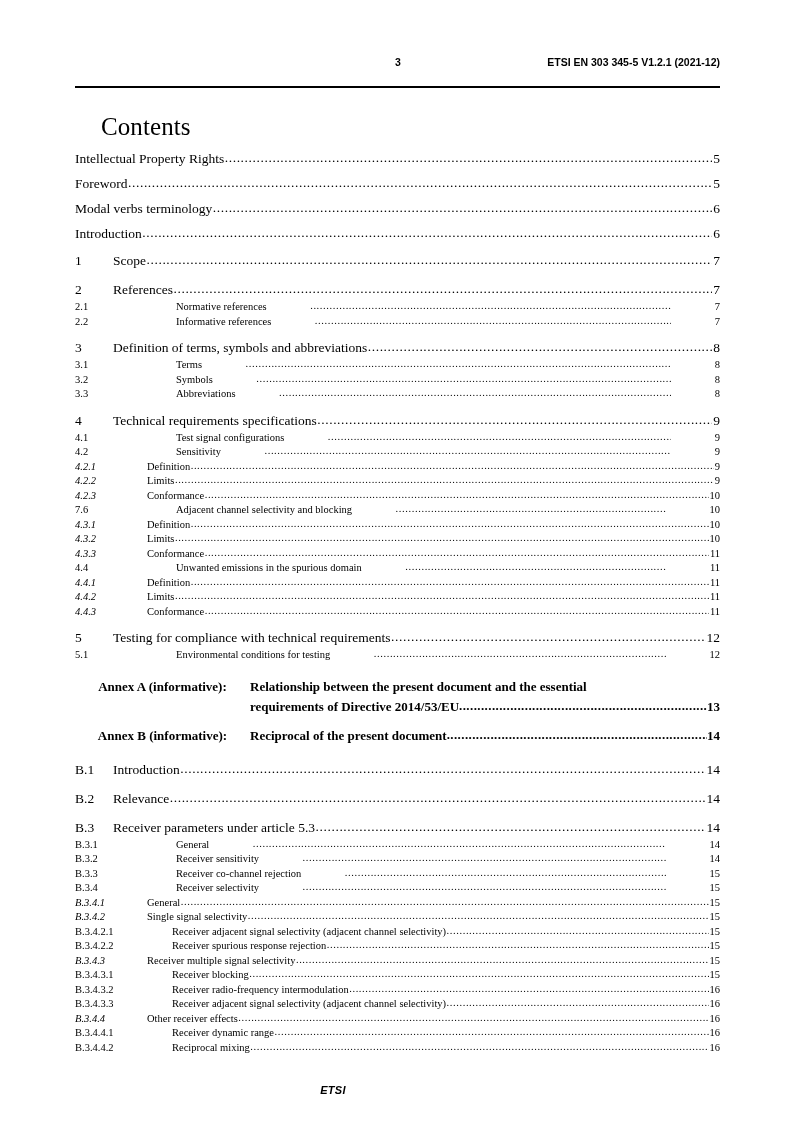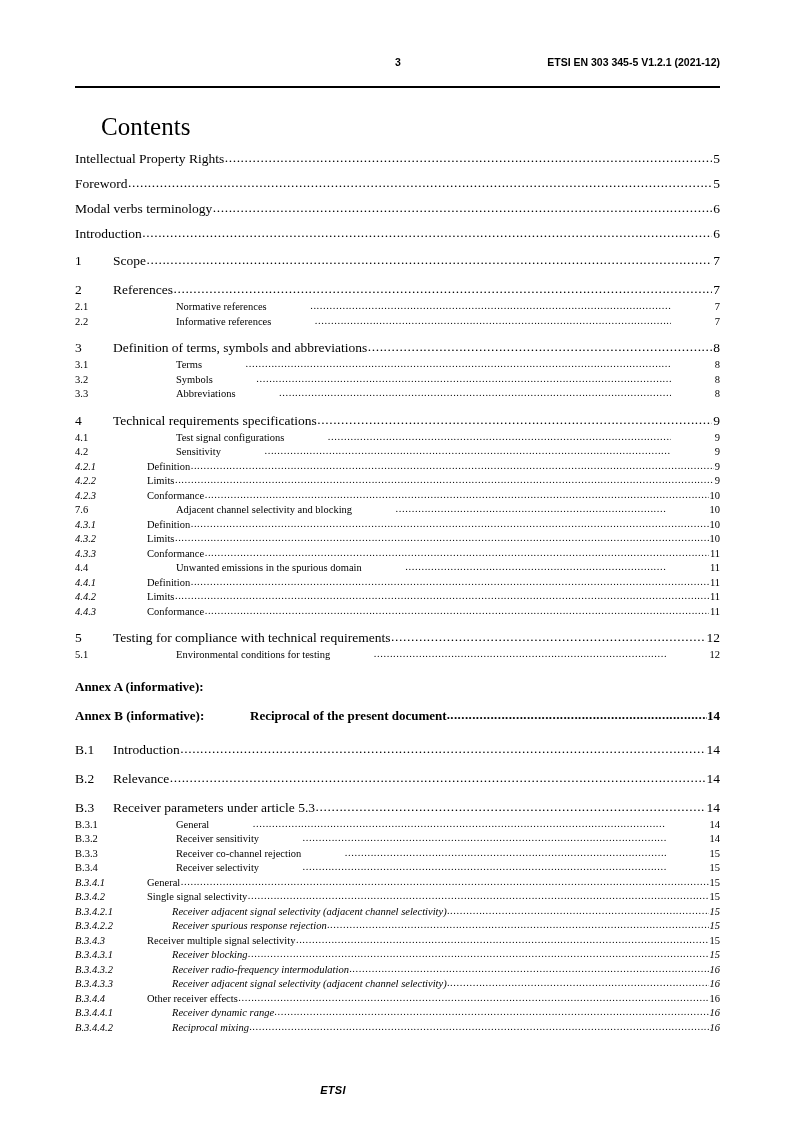--- a/index.html
+++ b/index.html
@@ -142,21 +142,20 @@
     line-height: 14.5px;
   }
   .lvl-3 .num { width: 72px; font-style: italic; }
   .lvl-3 .leader { position: relative; top: -1px; }
 
   
   .lvl-4 {
     font-size: 10.5px;
     height: 14.5px;
     line-height: 14.5px;
-    font-style: italic;
   }
   .lvl-4 .num { width: 97px; }
   .lvl-4 .leader { position: relative; top: -1px; }
 
   
   .gap-lg { height: 14px; }
   .gap-md { height: 9px; }
   .gap-sm { height: 5px; }
 
   
@@ -167,20 +166,21 @@
     width: 100%;
     font-size: 13px;
     font-weight: bold;
     line-height: 20px;
     box-sizing: border-box;
   }
   .annex .annex-label {
     flex: 0 0 auto;
     width: 175px;
     white-space: nowrap;
+    text-align: center;
   }
   .annex .annex-body {
     flex: 1 1 auto;
     min-width: 0;
   }
   .annex .annex-line {
     display: flex;
     align-items: baseline;
     width: 100%;
     white-space: nowrap;
@@ -406,20 +406,30 @@
         </div>
         <div class="toc-entry lvl-2">
           <span class="num">5.1</span>
           <span class="label">Environmental conditions for testing</span>
           <span class="leader"></span>
           <span class="pg">12</span>
         </div>
         <div class="gap-lg"></div>
         <div class="annex">
           <div class="annex-label">Annex A (informative):</div>
+          <div class="annex-body">
+            <div class="annex-line nolead">
+              <span class="annex-text">Relationship between the present document and the essential</span>
+            </div>
+            <div class="annex-line">
+              <span class="annex-text">requirements of Directive 2014/53/EU</span>
+              <span class="leader"></span>
+              <span class="pg">13</span>
+            </div>
+          </div>
         </div>
         <div class="gap-md"></div>
         <div class="annex">
           <div class="annex-label">Annex B (informative):</div>
           <div class="annex-body">
             <div class="annex-line">
               <span class="annex-text">Reciprocal of the present document</span>
               <span class="leader"></span>
               <span class="pg">14</span>
             </div>

